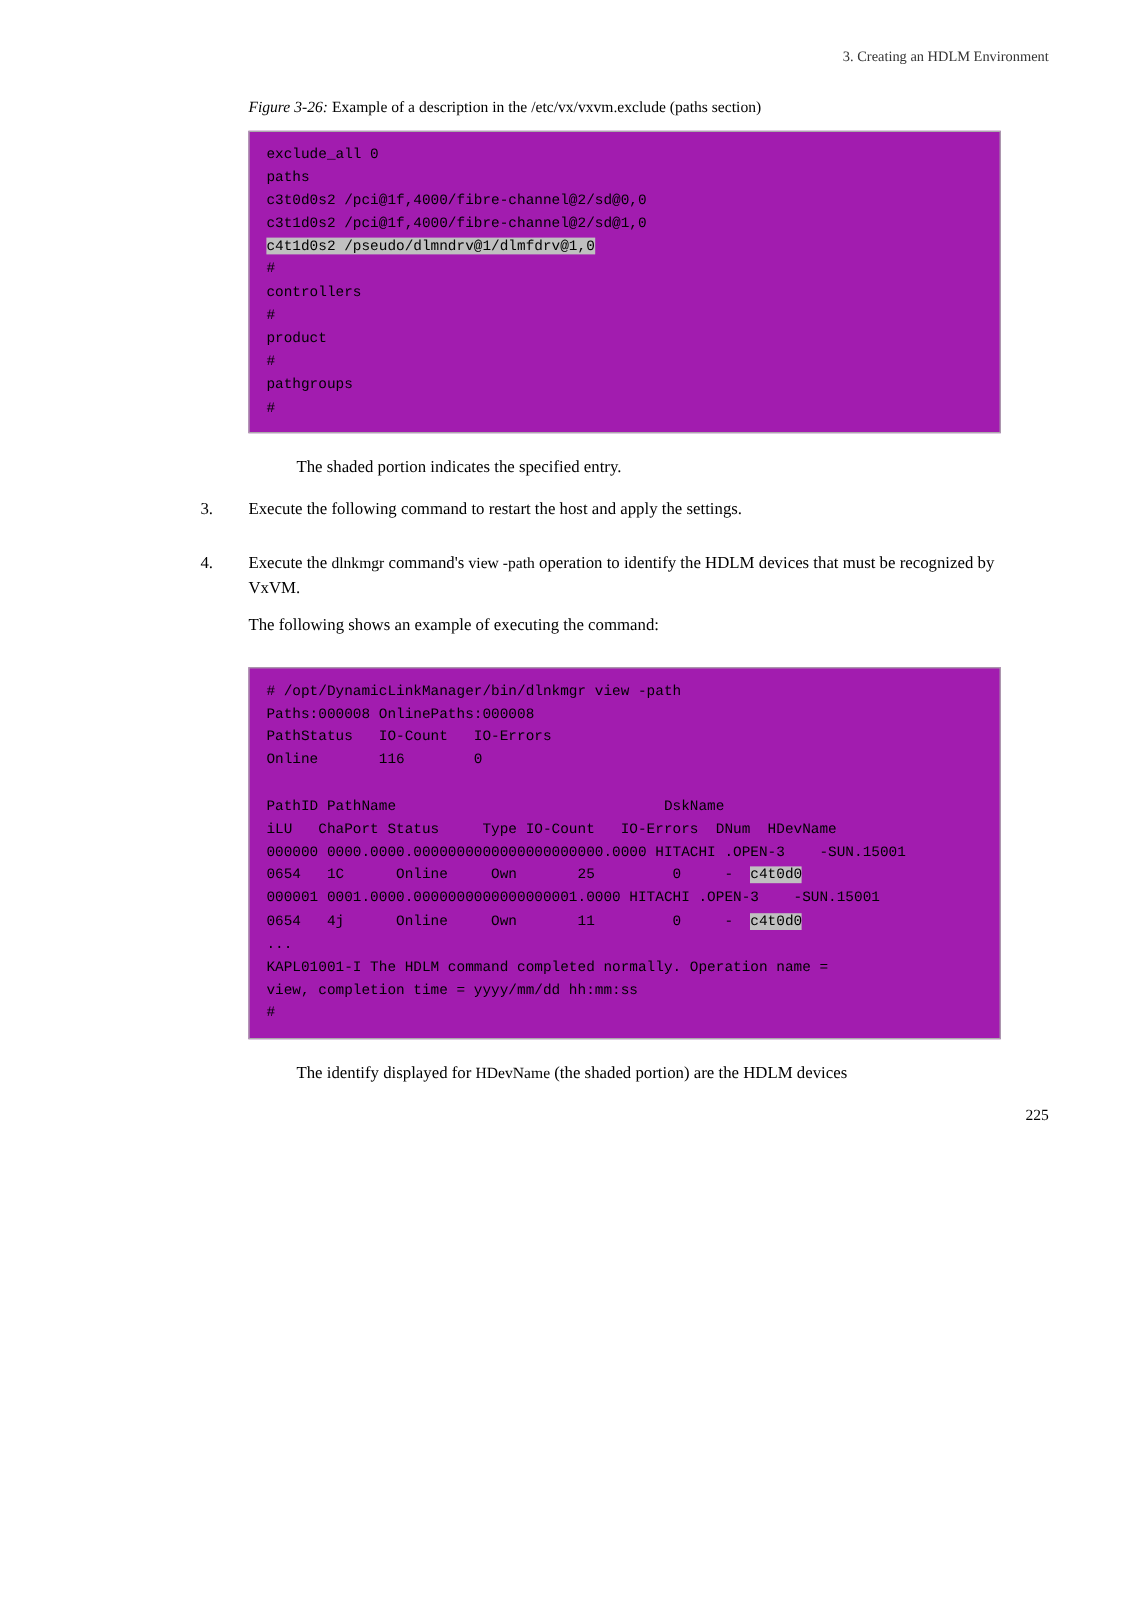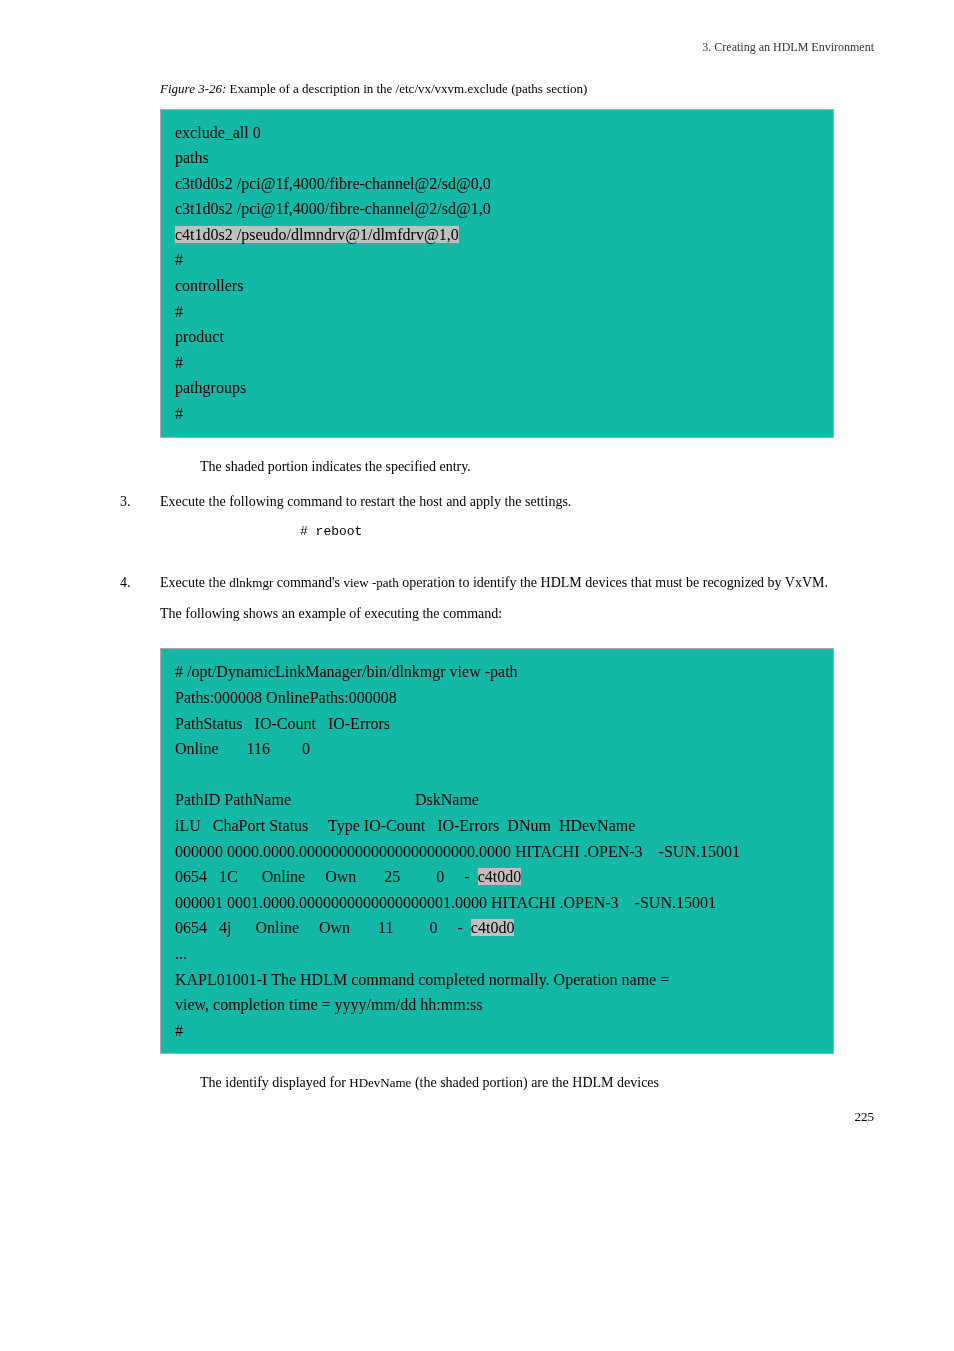--- a/index.html
+++ b/index.html
@@ -8,43 +8,44 @@
       font-family: "Times New Roman", Times, serif;
       font-size: 14px;
       color: #000;
       width: 954px;
       min-height: 1351px;
       position: relative;
     }
     .page {
       padding: 40px 80px 60px 100px;
       position: relative;
+      margin-left: 47px;
     }
     .header-line {
       text-align: right;
       font-size: 12px;
       color: #333;
       margin-bottom: 24px;
       font-style: normal;
     }
     .figure-caption {
       font-size: 13px;
       margin-bottom: 10px;
       margin-left: 60px;
       margin-right: 40px;
       line-height: 1.5;
     }
     .figure-caption em {
     }
     .code-box {
-      background: #14b8a6;
+      background: #a21caf;
       border: 1px solid #aaa;
       padding: 10px 14px;
-      font-family: Liberation Serif, serif;
-      font-size: 16px;
+      font-family: Liberation Mono, monospace;
+      font-size: 12px;
       line-height: 1.6;
       margin-bottom: 18px;
       margin-left: 60px;
       margin-right: 40px;
       white-space: pre;
     }
     .code-box .highlight {
       background: #c0c0c0;
       display: inline;
     }
@@ -127,21 +128,20 @@
 #</span></div>
 
   <div class="paragraph">
     <span>The shaded portion indicates the specified entry.</span>
   </div>
 
   <div class="numbered-item">
     <div class="num">3.</div>
     <div class="content">
       <p>Execute the following command to restart the host and apply the settings.</p>
-      <div class="command-line"># reboot</div>
     </div>
   </div>
 
   <div class="numbered-item">
     <div class="num">4.</div>
     <div class="content">
       <p>Execute the <span class="inline-code">dlnkmgr</span> command's <span class="inline-code">view -path</span> operation to identify the HDLM devices that must be recognized by VxVM.</p>
       <p>The following shows an example of executing the command:</p>
     </div>
   </div>

